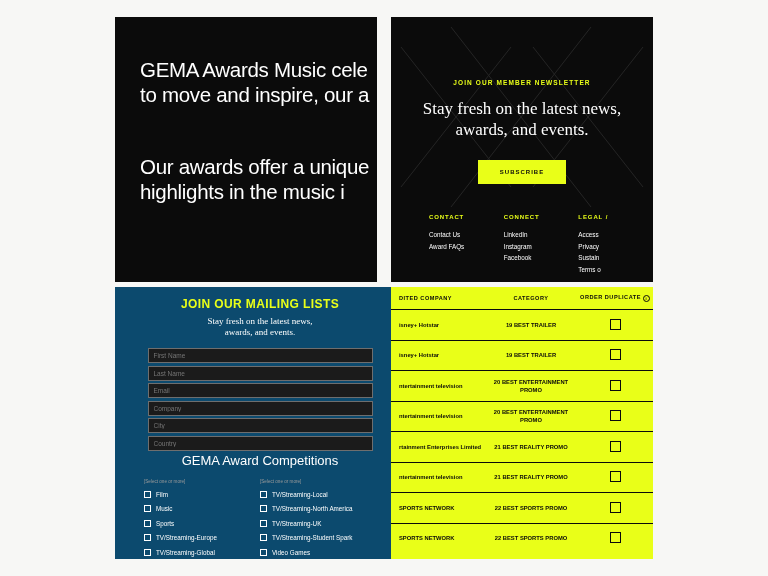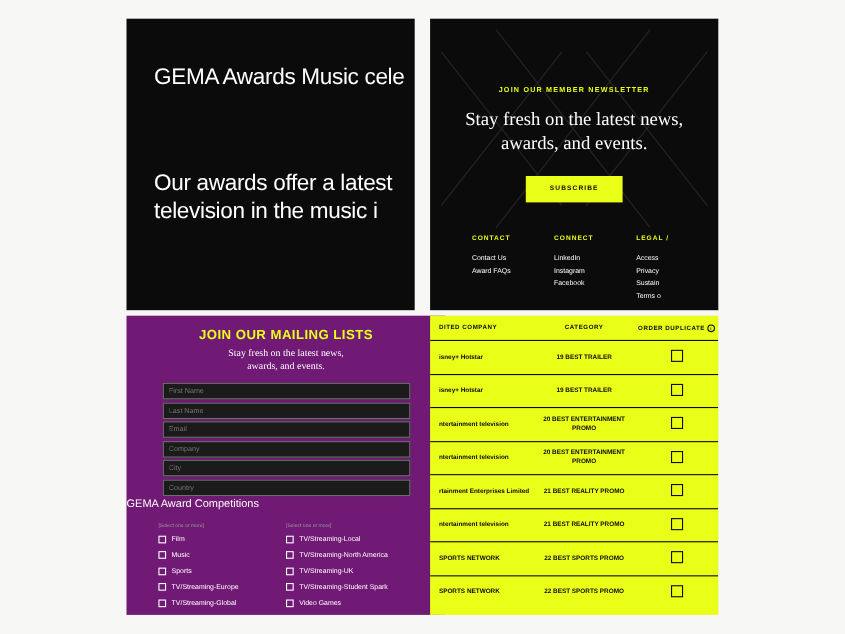--- a/index.html
+++ b/index.html
@@ -114,21 +114,21 @@
     text-decoration: none;
   }
 
   
   .panel-form {
     position: absolute;
     left: 115px;
     top: 287px;
     width: 290px;
     height: 272px;
-    background: #701a75;
+    background: #0c4a6e;
     overflow: hidden;
   }
   .form-title {
     color: #e9ff18;
     font-size: 12px;
     font-weight: bold;
     letter-spacing: .4px;
     text-align: center;
     padding-top: 10px;
   }
@@ -152,22 +152,22 @@
     margin-bottom: 2.5px;
     background: #1b1b1b;
     border: 1px solid #6e6e6e;
     color: #8f8f8f;
     font-size: 6.5px;
     font-family: "Liberation Sans", sans-serif;
     padding: 0 5px;
   }
   .comp-title {
     color: #ffffff;
-    text-align: left;
-    font-size: 10px;
+    text-align: center;
+    font-size: 13px;
     margin-top: 0;
   }
   .comp-hints {
     display: flex;
     width: 232px;
     margin: 11px auto 0 auto;
     color: #9a9a9a;
     font-size: 4.6px;
   }
   .comp-hints span { width: 116px; }
@@ -246,26 +246,26 @@
 </style>
 </head>
 <body>
 
 <div class="canvas">
 
   <div class="panel-hero">
     <div class="hero-text">
       <p>
         <span>GEMA Awards Music cele</span><br>
-        <br>
+        <span>to move and inspire, our a</span><br>
         <br>
       </p>
       <p>
-        <span>Our awards offer a latest</span><br>
-        <span>television in the music i</span><br>
+        <span>Our awards offer a unique</span><br>
+        <span>highlights in the music i</span><br>
       </p>
     </div>
   </div>
 
   <div class="panel-news">
     <svg class="news-x" viewBox="0 0 262 200" preserveAspectRatio="none">
       <g stroke="#3a3a3a" stroke-width="1" fill="none">
         <line x1="10" y1="30" x2="120" y2="170"></line>
         <line x1="120" y1="30" x2="10" y2="170"></line>
         <line x1="142" y1="30" x2="252" y2="170"></line>

